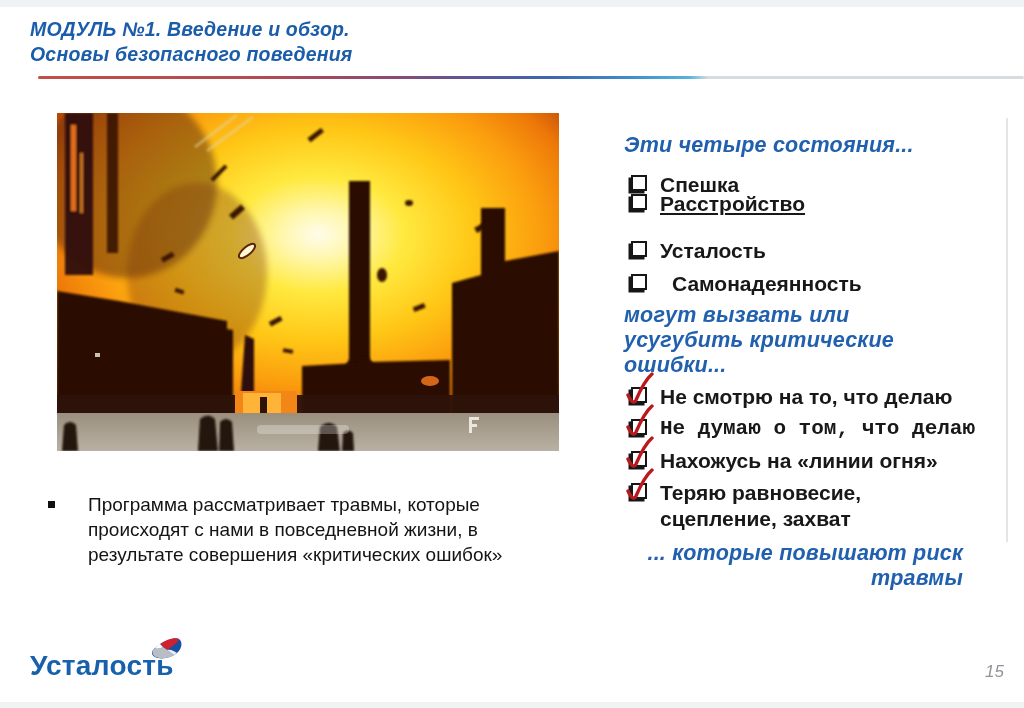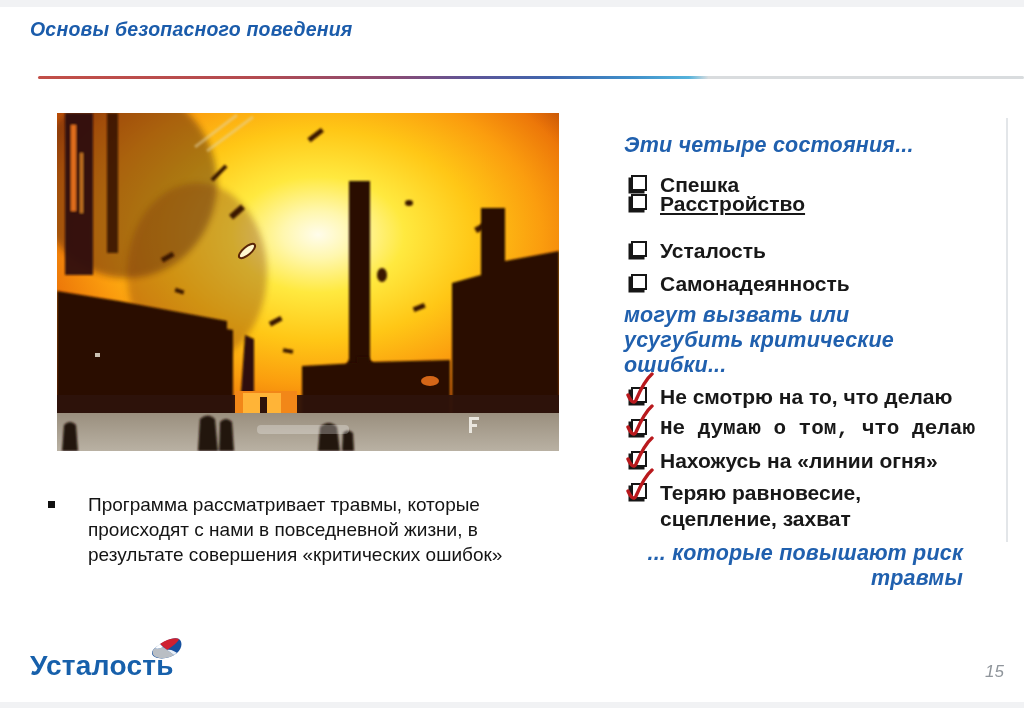--- a/index.html
+++ b/index.html
@@ -49,21 +49,21 @@
     color:#181818;font-weight:bold;font-size:21px;line-height:26px;
   }
   .cb-wrap{position:relative;flex:0 0 auto;width:20px;height:20px;margin:3px 12px 0 0;}
   .cb-box{
     position:absolute;left:3px;top:0;width:12px;height:12px;background:#fff;
     border:2.5px solid #161616;box-shadow:-2.5px 2.5px 0 #161616;
   }
   .cb-check{position:absolute;left:-5px;top:-15px;width:32px;height:38px;pointer-events:none;}
   .check-label{display:block;}
   .row-states-0{top:172px;} .row-states-1{top:191px;text-decoration:underline;}
-  .row-states-2{top:238px;} .row-states-3{top:271px;}
+  .row-states-2{top:238px;} .row-states-3{top:271px;gap:12px;}
   .row-err-0{top:384px;} .row-err-1{top:416px;font-family:Liberation Mono, monospace;}
   .row-err-2{top:448px;} .row-err-3{top:480px;width:340px;}
 
   .v-divider{
     position:absolute;left:1006px;top:118px;width:2px;height:424px;
     background:#e3e6e9;
   }
 
   .logo{position:absolute;left:30px;top:637px;width:180px;height:50px;}
   .logo-text{
@@ -77,20 +77,21 @@
     color:#8f959b;font-size:17px;font-style:italic;
   }
 </style>
 </head>
 <body>
 
 <div class="edge-strip strip-top"></div>
 <div class="edge-strip strip-bottom"></div>
 
 <div class="slide-title">
+  <div>МОДУЛЬ №1. Введение и обзор.</div>
   <div>Основы безопасного поведения</div>
 </div>
 <div class="title-rule"></div>
 
 <div class="photo-frame">
   <svg width="502" height="338" viewBox="0 0 502 338">
     <defs>
       <radialGradient id="fire" cx="52%" cy="36%" r="78%">
         <stop offset="0%" stop-color="#fffceb"></stop>
         <stop offset="9%" stop-color="#fff7ae"></stop>

